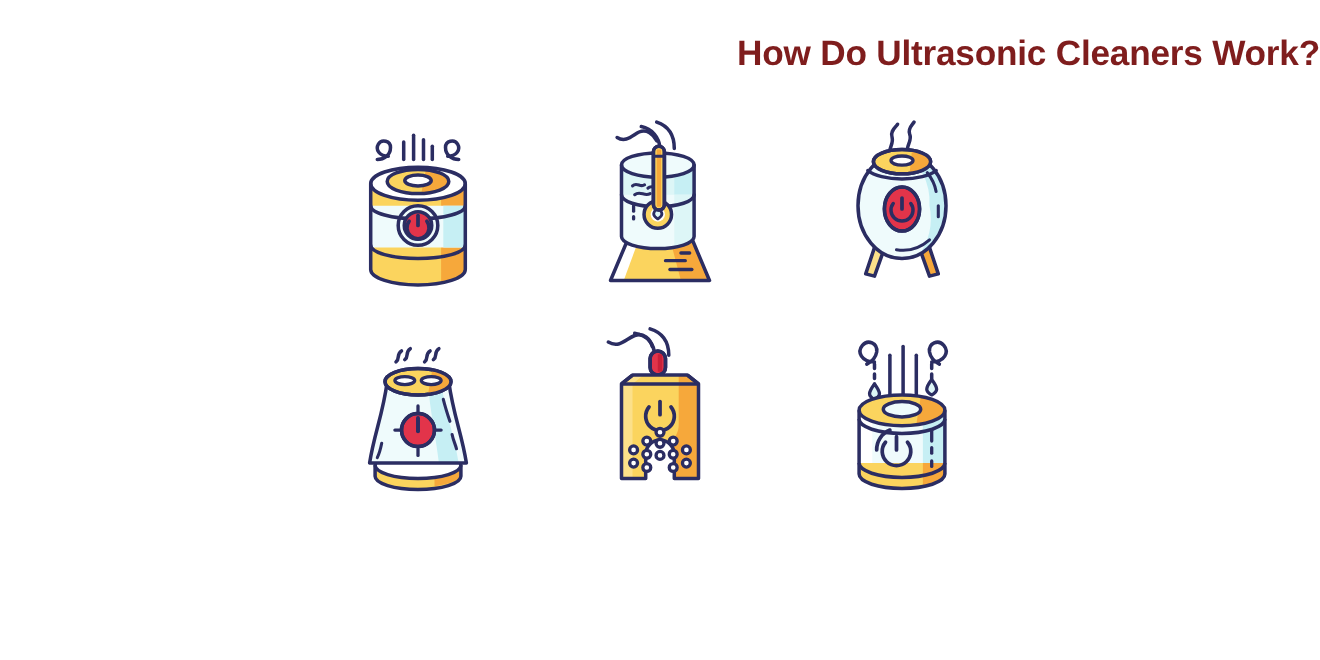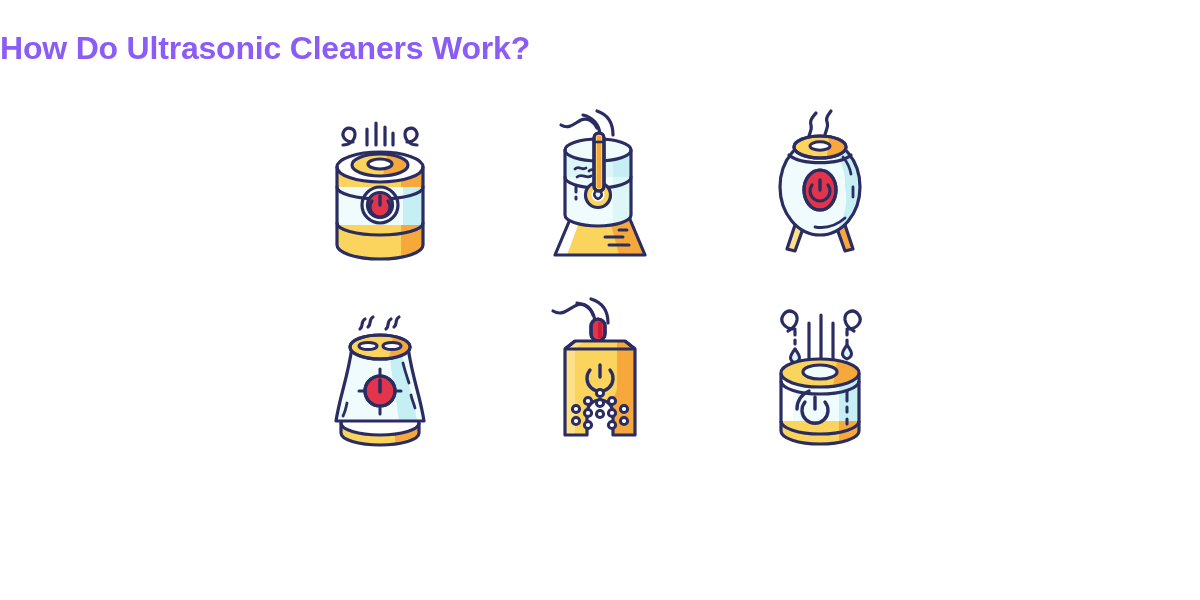--- a/index.html
+++ b/index.html
@@ -4,23 +4,23 @@
 <style>
   html,body{margin:0;padding:0;}
   body{
     width:1200px;height:600px;background:#ffffff;
     font-family:"Liberation Sans", sans-serif;
     overflow:hidden;
   }
   .page{position:relative;width:1200px;height:600px;background:#fff;}
   .title{
     position:absolute;left:0;top:30px;width:1200px;
-    text-align:left;
+    text-align:right;
     font-family:"Liberation Sans", sans-serif;
-    font-size:32px;font-weight:bold;color:#8b5cf6;
+    font-size:32px;font-weight:bold;color:#7f1d1d;
     letter-spacing:-0.2px;
   }
   .grid{
     position:absolute;left:270px;top:95px;width:660px;height:400px;
     display:grid;
     grid-template-columns:repeat(3,220px);
     grid-template-rows:repeat(2,190px);
     justify-items:center;align-items:start;
   }
   .cell{width:200px;height:190px;display:flex;align-items:flex-start;justify-content:center;}

